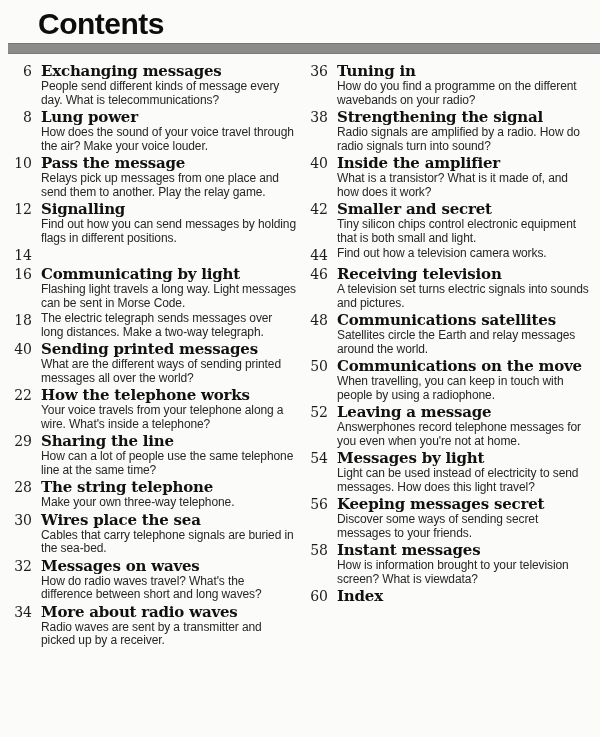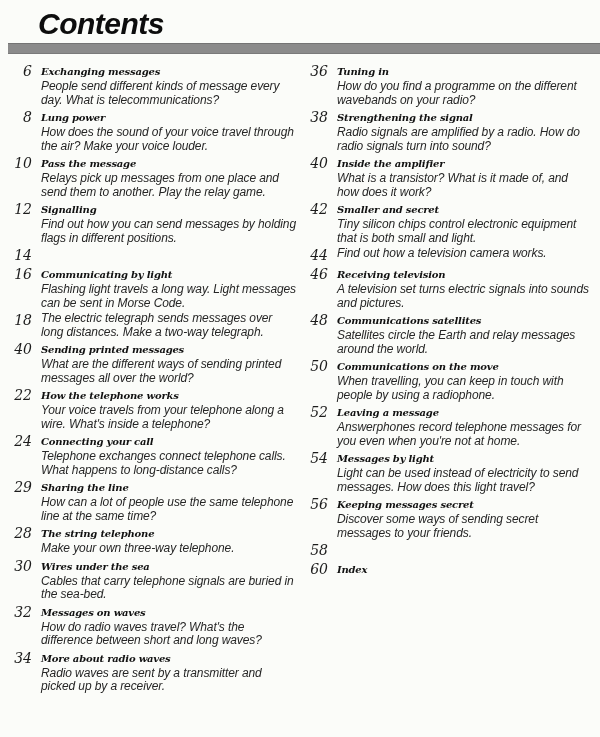--- a/index.html
+++ b/index.html
@@ -11,21 +11,20 @@
     height: 737px;
     overflow: hidden;
     background: #fbfcf9;
     color: #181818;
     font-family: "Liberation Sans", sans-serif;
   }
   .page {
     position: relative;
     width: 600px;
     height: 737px;
-    font-style: italic;
   }
   .page-title {
     margin: 0;
     padding: 8px 0 0 38px;
     font-family: "Liberation Sans", sans-serif;
     font-weight: 700;
     font-size: 30px;
     line-height: 32px;
     letter-spacing: -0.5px;
     color: #0d0d0d;
@@ -58,21 +57,21 @@
     line-height: 17px;
     color: #1c1c1c;
   }
   .body {
     flex: 1 1 auto;
     min-width: 0;
   }
   .title {
     font-family: "DejaVu Serif", serif;
     font-weight: 700;
-    font-size: 10px;
+    font-size: 15px;
     line-height: 17px;
     letter-spacing: -0.2px;
     color: #111;
   }
   .desc {
     font-family: "Liberation Sans", sans-serif;
     font-size: 12px;
     line-height: 13.5px;
     letter-spacing: -0.1px;
     color: #262626;
@@ -138,44 +137,37 @@
           </div>
         </div>
         <div class="entry">
           <span class="num">22</span>
           <div class="body">
             <div class="title">How the telephone works</div>
             <div class="desc">Your voice travels from your telephone along a wire. What's inside a telephone?</div>
           </div>
         </div>
         <div class="entry">
-          <span class="num">24</span>
-          <div class="body">
-            <div class="title">Connecting your call</div>
-            <div class="desc">Telephone exchanges connect telephone calls. What happens to long-distance calls?</div>
-          </div>
-        </div>
-        <div class="entry">
           <span class="num">29</span>
           <div class="body">
             <div class="title">Sharing the line</div>
             <div class="desc">How can a lot of people use the same telephone line at the same time?</div>
           </div>
         </div>
         <div class="entry">
           <span class="num">28</span>
           <div class="body">
             <div class="title">The string telephone</div>
             <div class="desc">Make your own three-way telephone.</div>
           </div>
         </div>
         <div class="entry">
           <span class="num">30</span>
           <div class="body">
-            <div class="title">Wires under the sea</div>
+            <div class="title">Wires place the sea</div>
             <div class="desc">Cables that carry telephone signals are buried in the sea-bed.</div>
           </div>
         </div>
         <div class="entry">
           <span class="num">32</span>
           <div class="body">
             <div class="title">Messages on waves</div>
             <div class="desc">How do radio waves travel? What's the difference between short and long waves?</div>
           </div>
         </div>
@@ -259,20 +251,24 @@
         </div>
         <div class="entry">
           <span class="num">56</span>
           <div class="body">
             <div class="title">Keeping messages secret</div>
             <div class="desc">Discover some ways of sending secret messages to your friends.</div>
           </div>
         </div>
         <div class="entry">
           <span class="num">58</span>
+          <div class="body">
+            <div class="title">Instant messages</div>
+            <div class="desc">How is information brought to your television screen? What is viewdata?</div>
+          </div>
         </div>
         <div class="entry">
           <span class="num">60</span>
           <div class="body">
             <div class="title">Index</div>
           </div>
         </div>
       </div>
   </div>
 </div>

